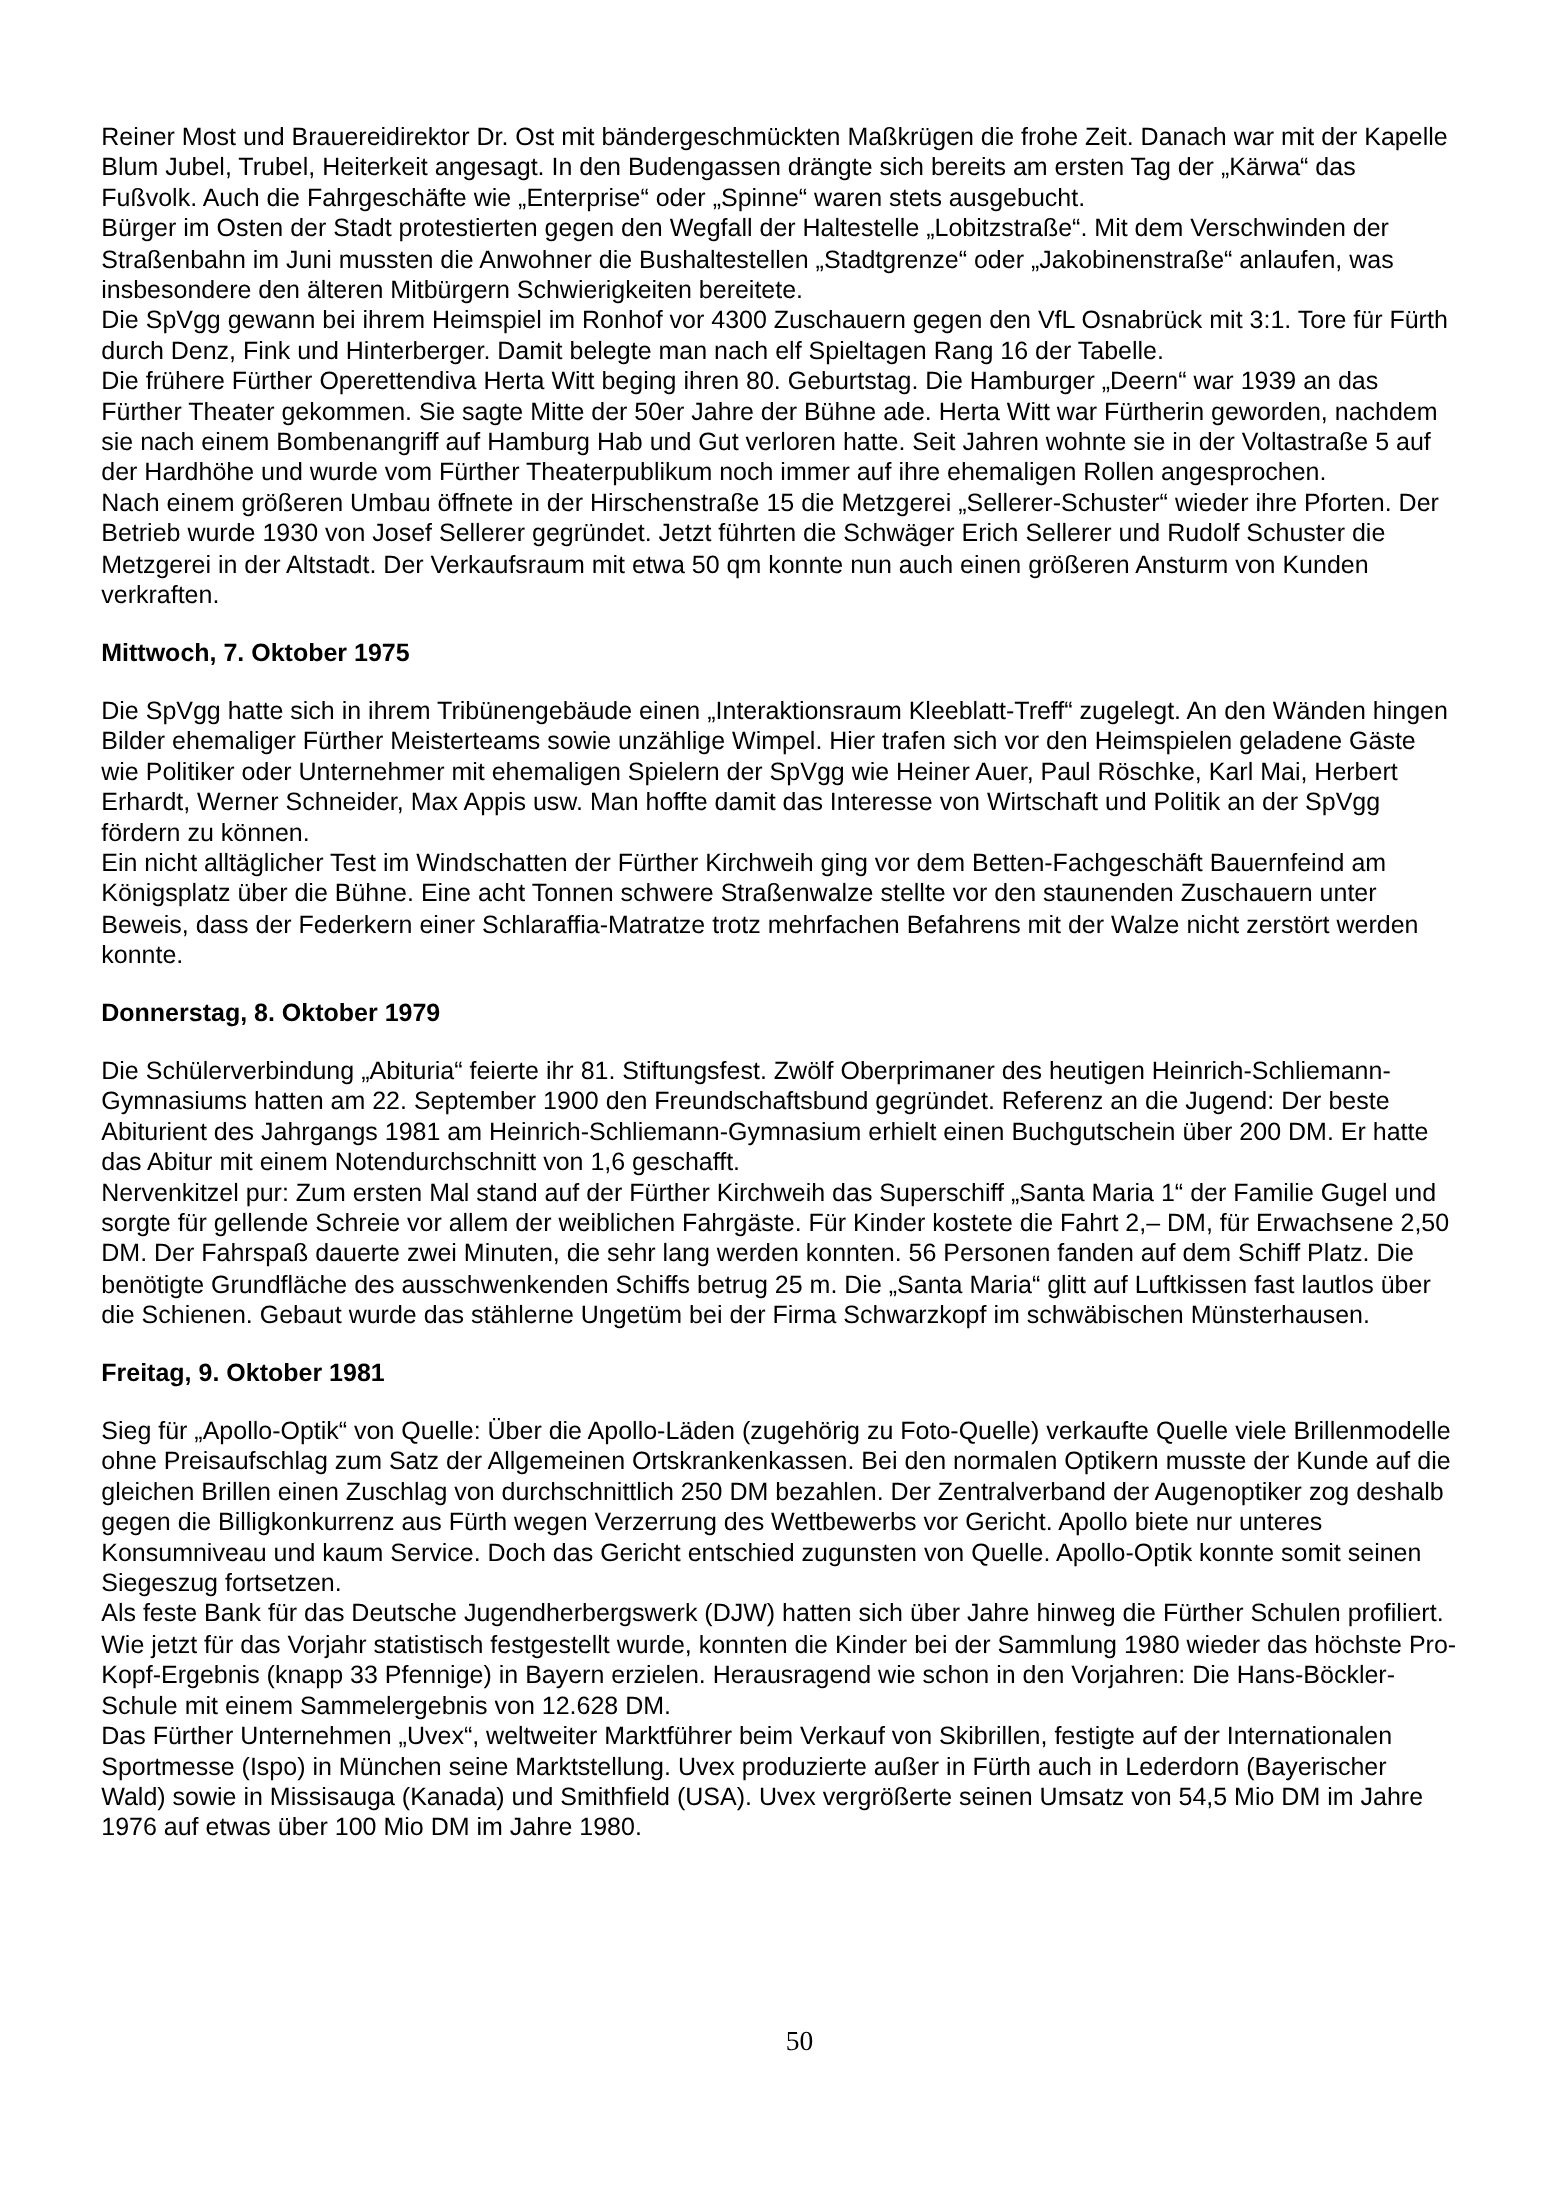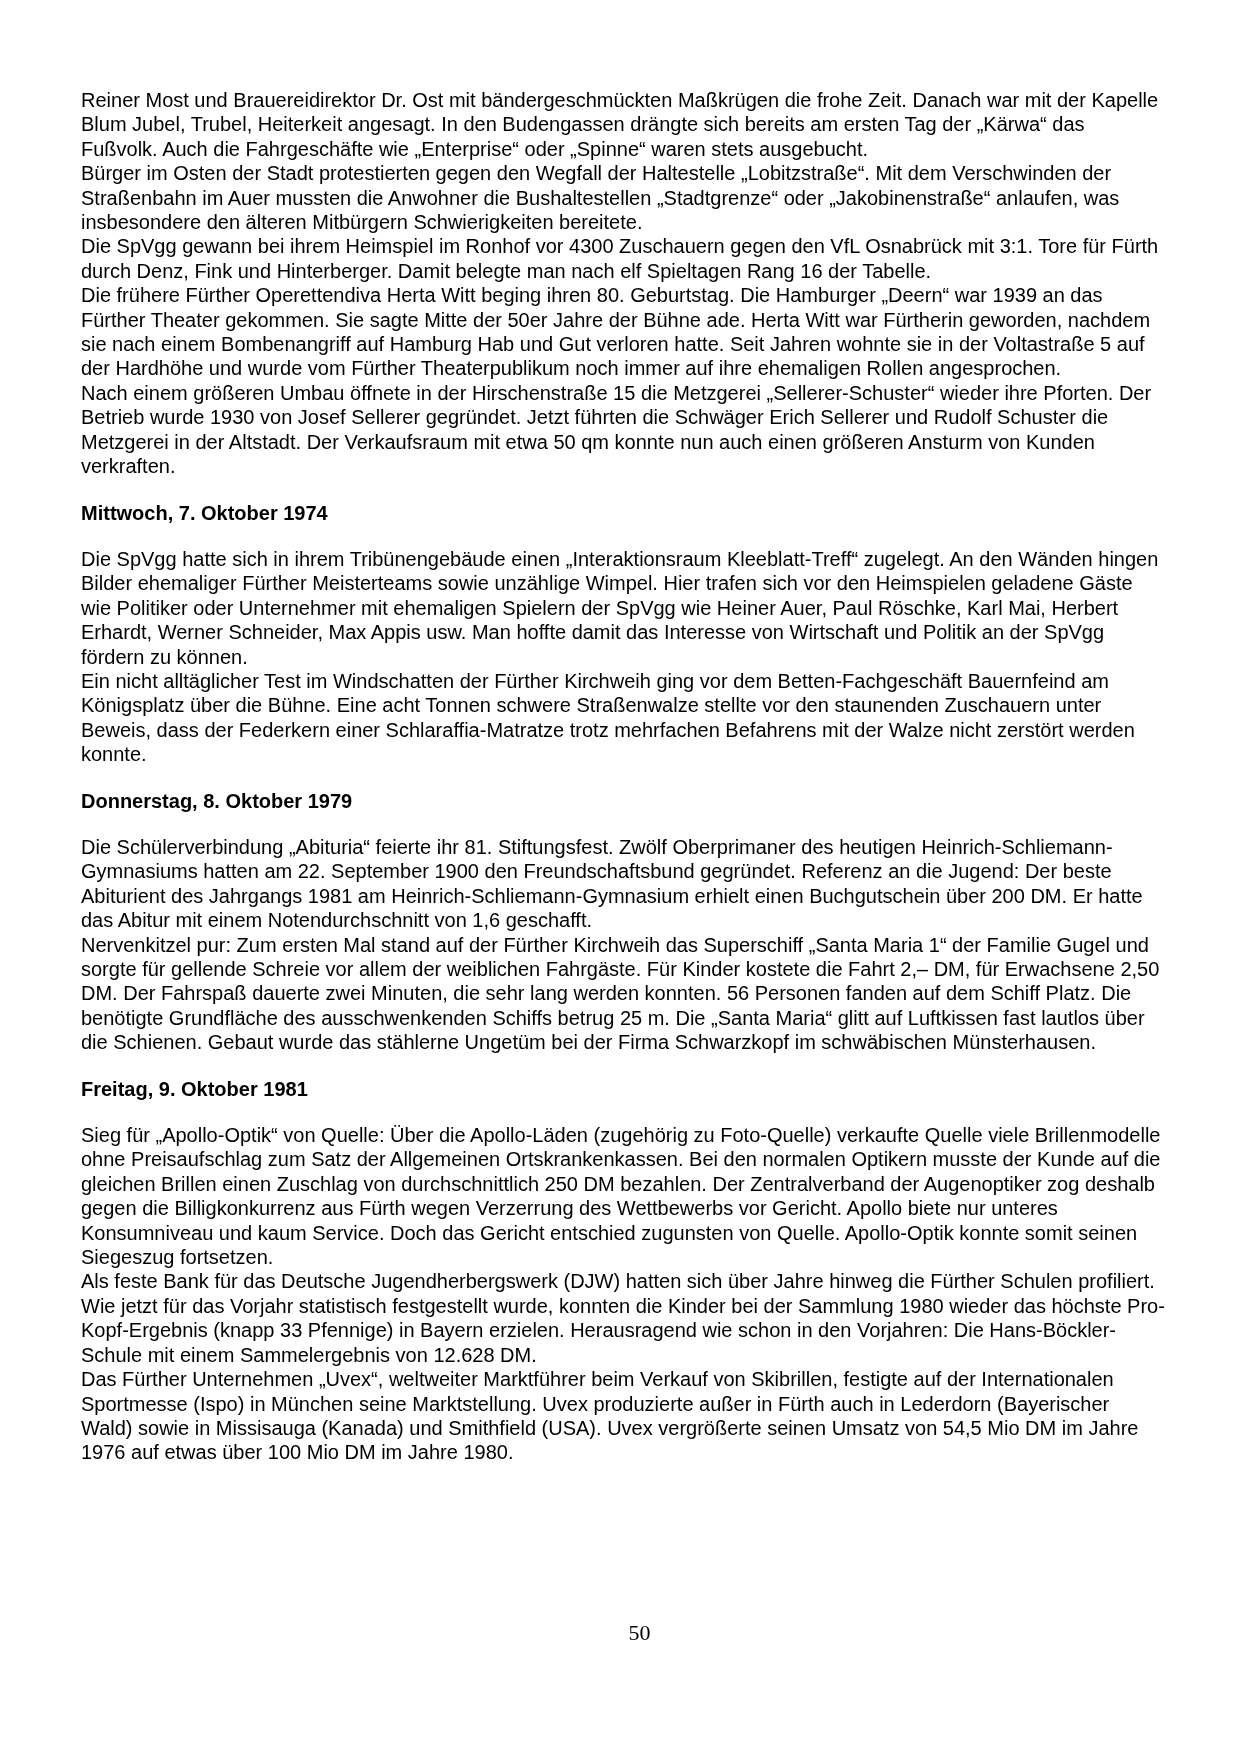--- a/index.html
+++ b/index.html
@@ -10,21 +10,21 @@
   body {
     width: 1239px;
     height: 1753px;
     position: relative;
     color: #000000;
     font-family: "Liberation Sans", "DejaVu Sans", sans-serif;
     overflow: hidden;
   }
   .page {
     position: absolute;
-    top: 0;
+    top: 10px;
     left: 0;
     width: 1239px;
     height: 1528px;
     box-sizing: border-box;
     padding: 88px 73px 0 81px;
   }
   .doc-body {
     width: 1085px;
     font-size: 20px;
     line-height: 24.4px;
@@ -52,25 +52,25 @@
     line-height: 26px;
     margin-left: 20px;
   }
 </style>
 </head>
 <body>
 
 <div class="page">
   <div class="doc-body">
       <p class="para">Reiner Most und Brauereidirektor Dr. Ost mit bändergeschmückten Maßkrügen die frohe Zeit. Danach war mit der Kapelle Blum Jubel, Trubel, Heiterkeit angesagt. In den Budengassen drängte sich bereits am ersten Tag der „Kärwa“ das Fußvolk. Auch die Fahrgeschäfte wie „Enterprise“ oder „Spinne“ waren stets ausgebucht.</p>
-      <p class="para">Bürger im Osten der Stadt protestierten gegen den Wegfall der Haltestelle „Lobitzstraße“. Mit dem Verschwinden der Straßenbahn im Auer mussten die Anwohner die Bushaltestellen „Stadtgrenze“ oder „Jakobinenstraße“ anlaufen, was insbesondere den älteren Mitbürgern Schwierigkeiten bereitete.</p>
+      <p class="para">Bürger im Osten der Stadt protestierten gegen den Wegfall der Haltestelle „Lobitzstraße“. Mit dem Verschwinden der Straßenbahn im Juni mussten die Anwohner die Bushaltestellen „Stadtgrenze“ oder „Jakobinenstraße“ anlaufen, was insbesondere den älteren Mitbürgern Schwierigkeiten bereitete.</p>
       <p class="para">Die SpVgg gewann bei ihrem Heimspiel im Ronhof vor 4300 Zuschauern gegen den VfL Osnabrück mit 3:1. Tore für Fürth durch Denz, Fink und Hinterberger. Damit belegte man nach elf Spieltagen Rang 16 der Tabelle.</p>
       <p class="para">Die frühere Fürther Operettendiva Herta Witt beging ihren 80. Geburtstag. Die Hamburger „Deern“ war 1939 an das Fürther Theater gekommen. Sie sagte Mitte der 50er Jahre der Bühne ade. Herta Witt war Fürtherin geworden, nachdem sie nach einem Bombenangriff auf Hamburg Hab und Gut verloren hatte. Seit Jahren wohnte sie in der Voltastraße 5 auf der Hardhöhe und wurde vom Fürther Theaterpublikum noch immer auf ihre ehemaligen Rollen angesprochen.</p>
       <p class="para">Nach einem größeren Umbau öffnete in der Hirschenstraße 15 die Metzgerei „Sellerer-Schuster“ wieder ihre Pforten. Der Betrieb wurde 1930 von Josef Sellerer gegründet. Jetzt führten die Schwäger Erich Sellerer und Rudolf Schuster die Metzgerei in der Altstadt. Der Verkaufsraum mit etwa 50 qm konnte nun auch einen größeren Ansturm von Kunden verkraften.</p>
-      <h2 class="heading">Mittwoch, 7. Oktober 1974</h2>
+      <h2 class="heading">Mittwoch, 7. Oktober 1975</h2>
       <p class="para">Die SpVgg hatte sich in ihrem Tribünengebäude einen „Interaktionsraum Kleeblatt-Treff“ zugelegt. An den Wänden hingen Bilder ehemaliger Fürther Meisterteams sowie unzählige Wimpel. Hier trafen sich vor den Heimspielen geladene Gäste wie Politiker oder Unternehmer mit ehemaligen Spielern der SpVgg wie Heiner Auer, Paul Röschke, Karl Mai, Herbert Erhardt, Werner Schneider, Max Appis usw. Man hoffte damit das Interesse von Wirtschaft und Politik an der SpVgg fördern zu können.</p>
       <p class="para">Ein nicht alltäglicher Test im Windschatten der Fürther Kirchweih ging vor dem Betten-Fachgeschäft Bauernfeind am Königsplatz über die Bühne. Eine acht Tonnen schwere Straßenwalze stellte vor den staunenden Zuschauern unter Beweis, dass der Federkern einer Schlaraffia-Matratze trotz mehrfachen Befahrens mit der Walze nicht zerstört werden konnte.</p>
       <h2 class="heading">Donnerstag, 8. Oktober 1979</h2>
       <p class="para">Die Schülerverbindung „Abituria“ feierte ihr 81. Stiftungsfest. Zwölf Oberprimaner des heutigen Heinrich-Schliemann-Gymnasiums hatten am 22. September 1900 den Freundschaftsbund gegründet. Referenz an die Jugend: Der beste Abiturient des Jahrgangs 1981 am Heinrich-Schliemann-Gymnasium erhielt einen Buchgutschein über 200 DM. Er hatte das Abitur mit einem Notendurchschnitt von 1,6 geschafft.</p>
       <p class="para">Nervenkitzel pur: Zum ersten Mal stand auf der Fürther Kirchweih das Superschiff „Santa Maria 1“ der Familie Gugel und sorgte für gellende Schreie vor allem der weiblichen Fahrgäste. Für Kinder kostete die Fahrt 2,– DM, für Erwachsene 2,50 DM. Der Fahrspaß dauerte zwei Minuten, die sehr lang werden konnten. 56 Personen fanden auf dem Schiff Platz. Die benötigte Grundfläche des ausschwenkenden Schiffs betrug 25 m. Die „Santa Maria“ glitt auf Luftkissen fast lautlos über die Schienen. Gebaut wurde das stählerne Ungetüm bei der Firma Schwarzkopf im schwäbischen Münsterhausen.</p>
       <h2 class="heading">Freitag, 9. Oktober 1981</h2>
       <p class="para">Sieg für „Apollo-Optik“ von Quelle: Über die Apollo-Läden (zugehörig zu Foto-Quelle) verkaufte Quelle viele Brillenmodelle ohne Preisaufschlag zum Satz der Allgemeinen Ortskrankenkassen. Bei den normalen Optikern musste der Kunde auf die gleichen Brillen einen Zuschlag von durchschnittlich 250 DM bezahlen. Der Zentralverband der Augenoptiker zog deshalb gegen die Billigkonkurrenz aus Fürth wegen Verzerrung des Wettbewerbs vor Gericht. Apollo biete nur unteres Konsumniveau und kaum Service. Doch das Gericht entschied zugunsten von Quelle. Apollo-Optik konnte somit seinen Siegeszug fortsetzen.</p>
       <p class="para">Als feste Bank für das Deutsche Jugendherbergswerk (DJW) hatten sich über Jahre hinweg die Fürther Schulen profiliert. Wie jetzt für das Vorjahr statistisch festgestellt wurde, konnten die Kinder bei der Sammlung 1980 wieder das höchste Pro-Kopf-Ergebnis (knapp 33 Pfennige) in Bayern erzielen. Herausragend wie schon in den Vorjahren: Die Hans-Böckler-Schule mit einem Sammelergebnis von 12.628 DM.</p>
       <p class="para">Das Fürther Unternehmen „Uvex“, weltweiter Marktführer beim Verkauf von Skibrillen, festigte auf der Internationalen Sportmesse (Ispo) in München seine Marktstellung. Uvex produzierte außer in Fürth auch in Lederdorn (Bayerischer Wald) sowie in Missisauga (Kanada) und Smithfield (USA). Uvex vergrößerte seinen Umsatz von 54,5 Mio DM im Jahre 1976 auf etwas über 100 Mio DM im Jahre 1980.</p>
     </div>

